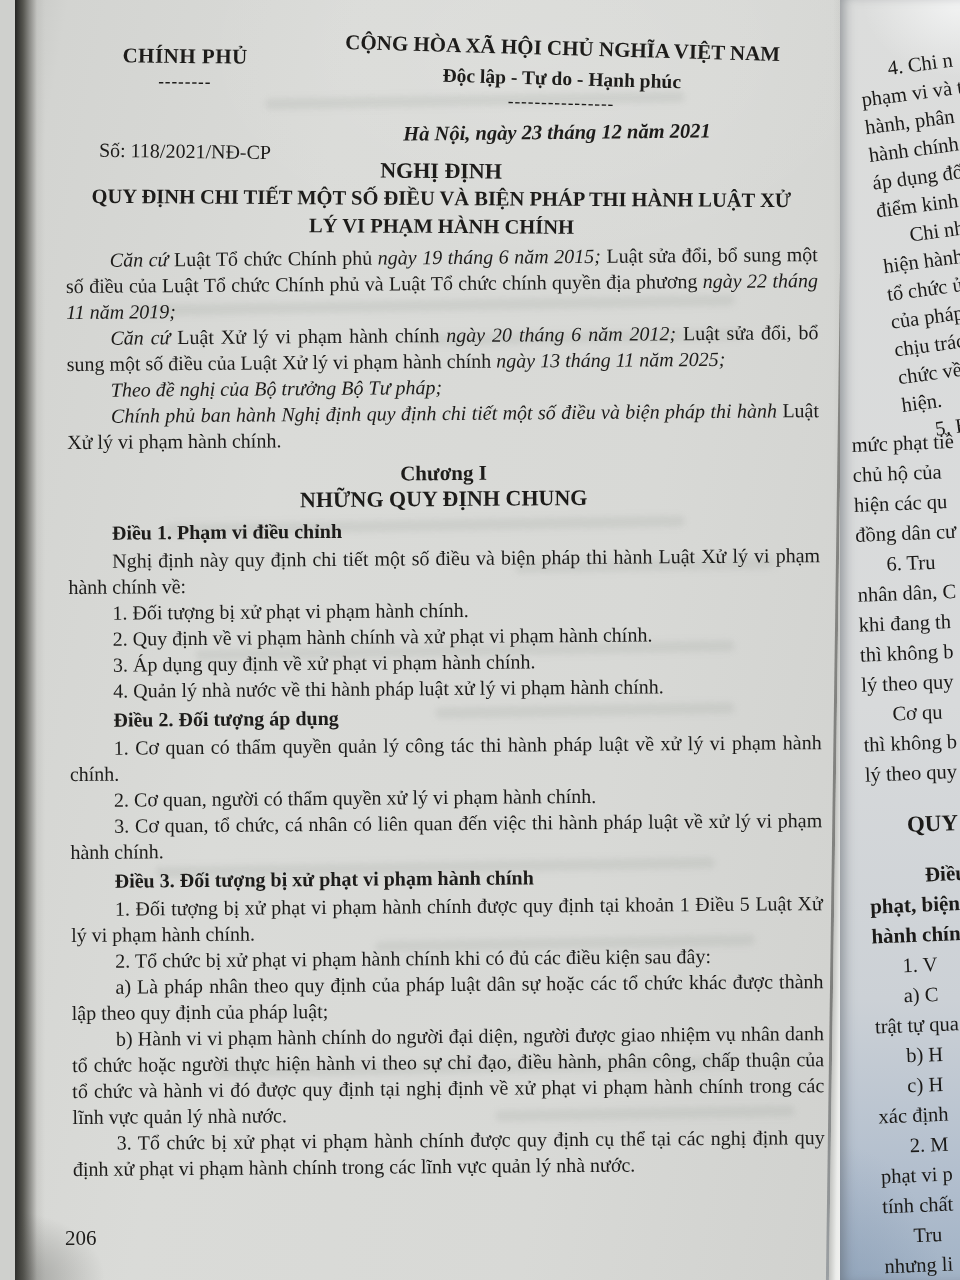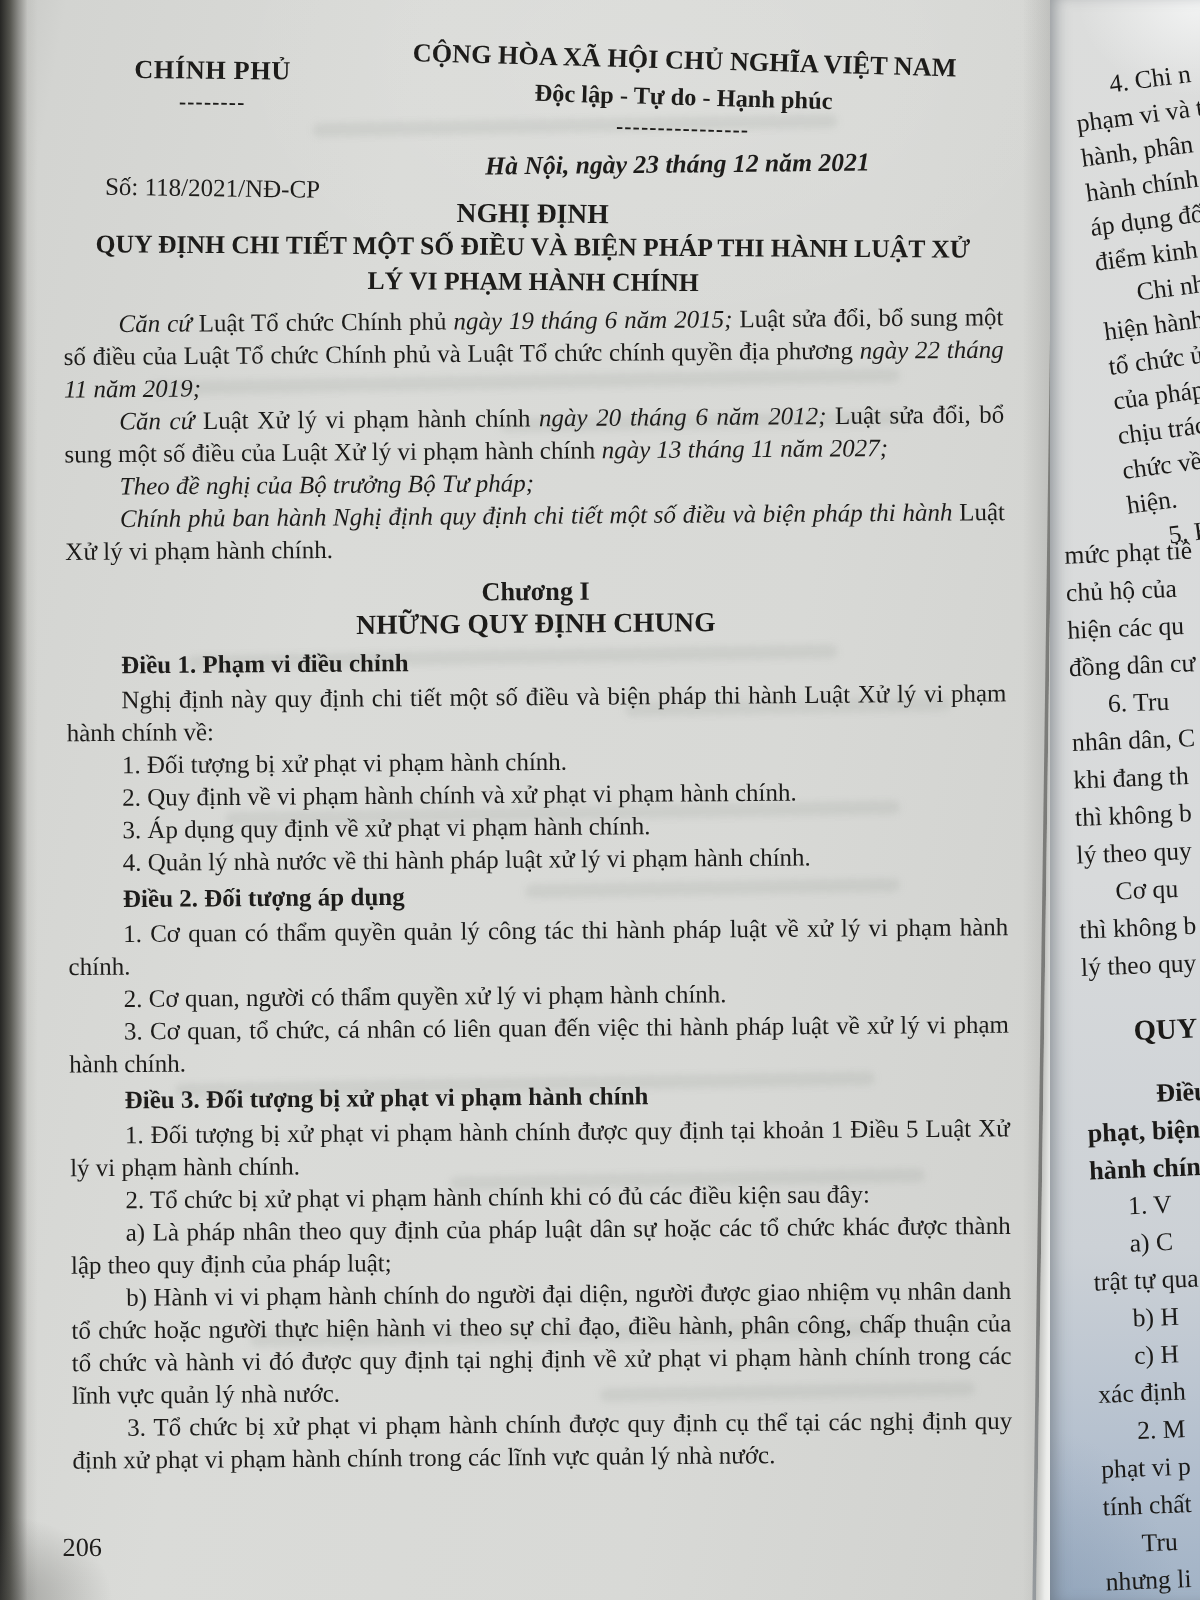--- a/index.html
+++ b/index.html
@@ -4,21 +4,21 @@
 <style>
   html,body{margin:0;padding:0;}
   body{
     width:960px;height:1280px;overflow:hidden;position:relative;
     background:#cfd0cd;
     font-family:"Liberation Serif","DejaVu Serif",serif;
     color:#1d1c1a;
   }
   
   .main-page{
-    position:absolute;left:0;top:0;width:846px;height:1280px;
+    position:absolute;left:15px;top:0;width:846px;height:1280px;
     background:
       radial-gradient(520px 320px at 62% 4%, rgba(255,255,255,.10), transparent 70%),
       linear-gradient(100deg,#c6c7c4 0%,#d3d4d1 5%,#dadbd8 32%,#d8d9d6 68%,#d0d1ce 100%);
   }
   .main-page::after{ 
     content:"";position:absolute;top:0;right:0;width:28px;height:100%;
     background:linear-gradient(to right, transparent, rgba(115,115,112,.28));
   }
   .left-edge{
     position:absolute;left:0;top:0;width:30px;height:1280px;
@@ -108,21 +108,21 @@
   </div>
   <div class="doc-num">Số: 118/2021/NĐ-CP</div>
   <div class="place-date">Hà Nội, ngày 23 tháng 12 năm 2021</div>
 
   <div class="doc">
     <div class="doc-type">NGHỊ ĐỊNH</div>
     <div class="doc-title">QUY ĐỊNH CHI TIẾT MỘT SỐ ĐIỀU VÀ BIỆN PHÁP THI HÀNH LUẬT XỬ</div>
     <div class="doc-title">LÝ VI PHẠM HÀNH CHÍNH</div>
     <div class="body-text">
         <p class="p"><span class="it">Căn cứ </span><span class="">Luật Tổ chức Chính phủ </span><span class="it">ngày 19 tháng 6 năm 2015;</span><span class=""> Luật sửa đổi, bổ sung một số điều của Luật Tổ chức Chính phủ và Luật Tổ chức chính quyền địa phương </span><span class="it">ngày 22 tháng 11 năm 2019;</span></p>
-        <p class="p"><span class="it">Căn cứ </span><span class="">Luật Xử lý vi phạm hành chính </span><span class="it">ngày 20 tháng 6 năm 2012;</span><span class=""> Luật sửa đổi, bổ sung một số điều của Luật Xử lý vi phạm hành chính </span><span class="it">ngày 13 tháng 11 năm</span><span class=""> </span><span class="it">2027;</span></p>
+        <p class="p"><span class="it">Căn cứ </span><span class="">Luật Xử lý vi phạm hành chính </span><span class="it">ngày 20 tháng 6 năm 2012;</span><span class=""> Luật sửa đổi, bổ sung một số điều của Luật Xử lý vi phạm hành chính </span><span class="it">ngày 13 tháng 11 năm</span><span class=""> </span><span class="it">2025;</span></p>
         <p class="p"><span class="it">Theo đề nghị của Bộ trưởng Bộ Tư pháp;</span></p>
         <p class="p"><span class="it">Chính phủ ban hành Nghị định quy định chi tiết một số điều và biện pháp thi hành </span><span class="">Luật Xử lý vi phạm hành chính.</span></p>
         <p class="cn"><span class="">Chương I</span></p>
         <p class="ct"><span class="">NHỮNG QUY ĐỊNH CHUNG</span></p>
         <p class="hd"><span class="">Điều 1. Phạm vi điều chỉnh</span></p>
         <p class="p"><span class="">Nghị định này quy định chi tiết một số điều và biện pháp thi hành </span><span class="un">Luật</span><span class=""> Xử lý vi phạm hành chính về:</span></p>
         <p class="p"><span class="">1. Đối tượng bị xử phạt vi phạm hành chính.</span></p>
         <p class="p"><span class="">2. Quy định về vi phạm hành chính và xử phạt vi phạm hành chính.</span></p>
         <p class="p"><span class="">3. Áp dụng quy định về xử phạt vi phạm hành chính.</span></p>
         <p class="p"><span class="">4. Quản lý nhà nước về thi hành pháp luật xử lý vi phạm hành chính.</span></p>

